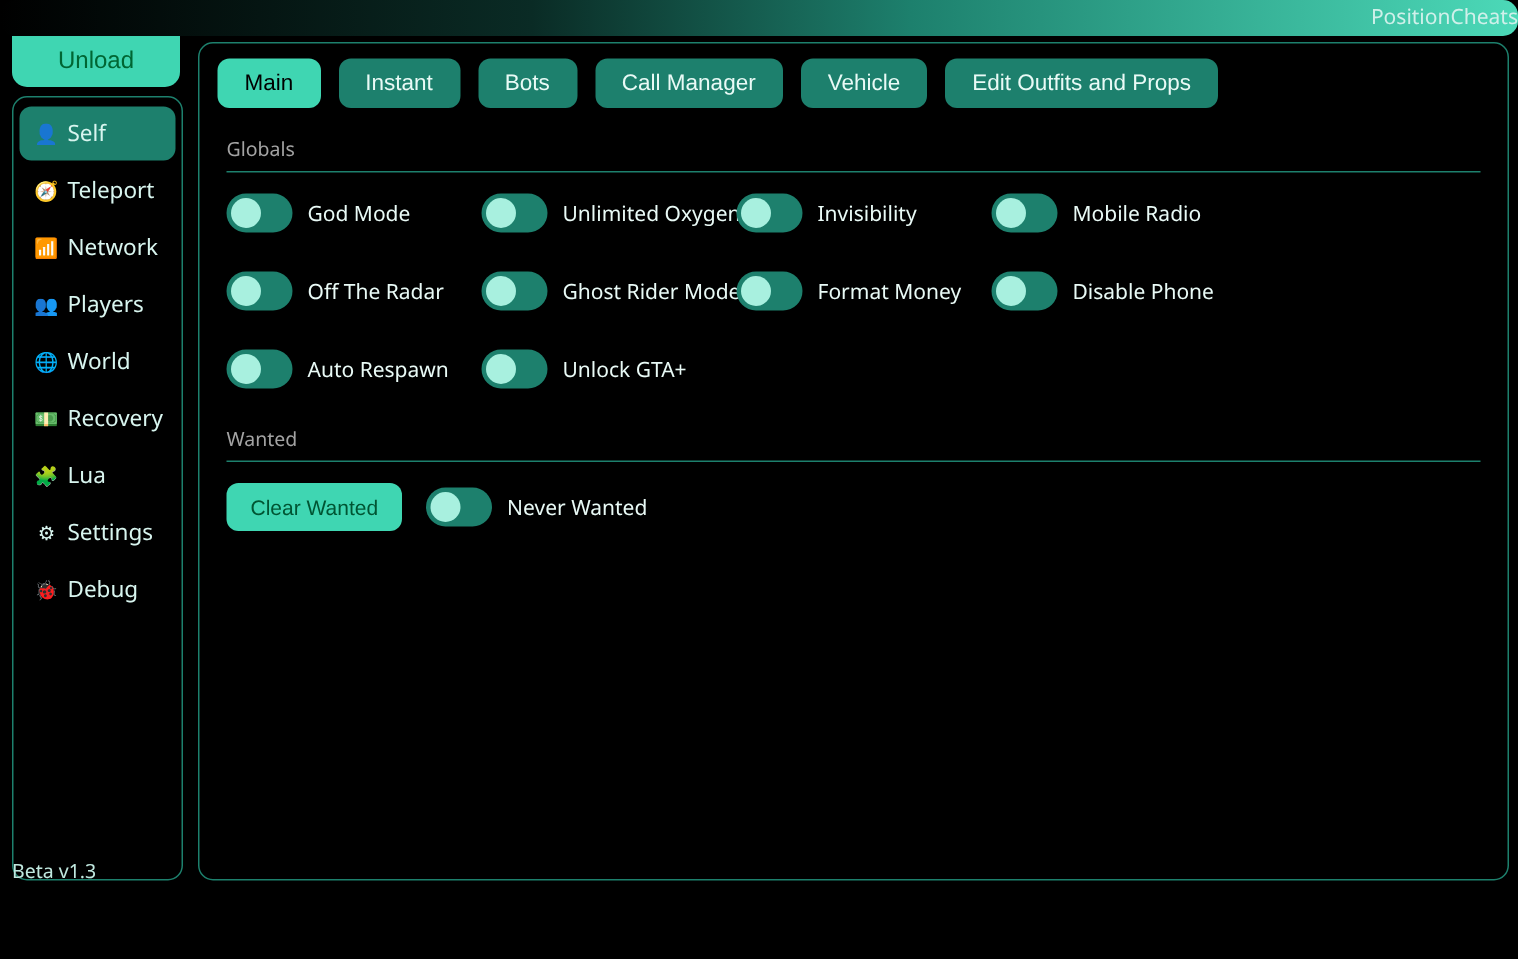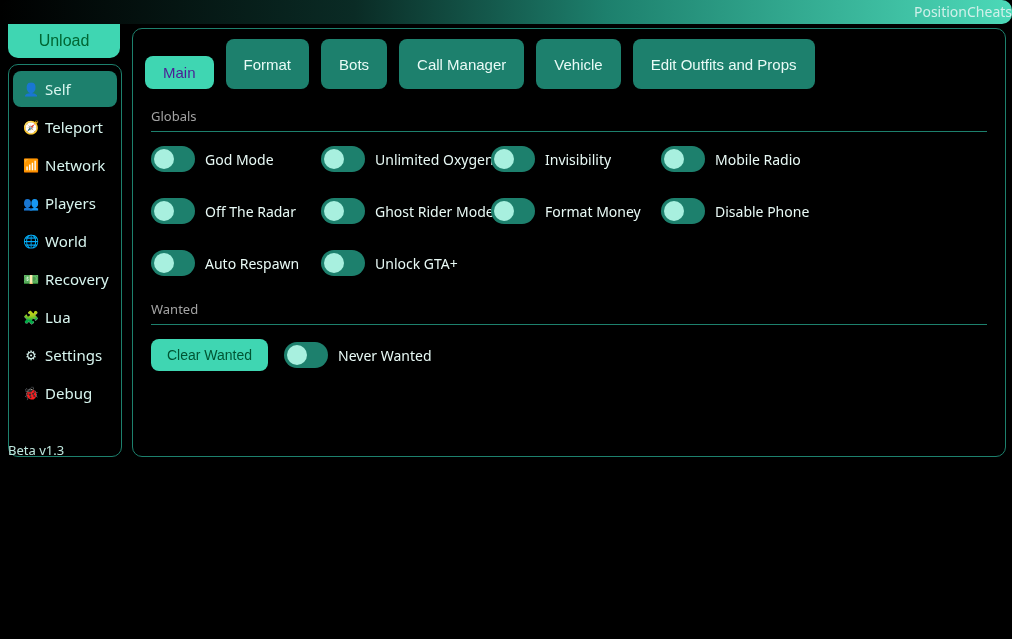--- a/index.html
+++ b/index.html
@@ -17,21 +17,21 @@
     background: linear-gradient(90deg, #000 0%, #0a2b25 35%, #1d806d 60%, #4cd9b8 100%);
     text-align: right;
     line-height: 24px;
     font-size: 14px;
     color: #d0f0ea;
     font-weight: 400;
     border-radius: 10px;
   }
   .app-body {
     display: flex;
-    height: 433px;
+    height: 563px;
   }
   .left-col {
     width: 128px;
     display: flex;
     flex-direction: column;
     position: relative;
   }
   .unload-btn {
     margin: 0 8px 6px 8px;
     height: 34px;
@@ -106,23 +106,22 @@
     background: #1d806d;
     color: #e9faf6;
     border: none;
     border-radius: 8px;
     padding: 8px 18px;
     font-size: 15px;
     cursor: pointer;
   }
   .tab.active {
     background: #3fd6b2;
-    color: #4c1d95;
+    color: #000000;
     font-weight: 500;
-    margin-top: 17px;
   }
   .content {
     flex: 1;
     overflow-y: auto;
     padding: 6px 18px 10px 18px;
     position: relative;
   }
   .content::-webkit-scrollbar { width: 8px; }
   .content::-webkit-scrollbar-track { background: transparent; }
   .content::-webkit-scrollbar-thumb { background: #1fb38f; border-radius: 4px; }
@@ -236,21 +235,21 @@
           <span>Debug</span>
         </div>
       </nav>
     <div class="version">Beta v1.3</div>
   </div>
 
   <div class="main-col">
     <div class="main-panel">
       <div class="tabs" id="tabs">
           <button class="tab active">Main</button>
-          <button class="tab">Format</button>
+          <button class="tab">Instant</button>
           <button class="tab">Bots</button>
           <button class="tab">Call Manager</button>
           <button class="tab">Vehicle</button>
           <button class="tab">Edit Outfits and Props</button>
         </div>
 
       <div class="content">
 
         <div class="section-label">Globals</div>
         <hr class="section-rule">

